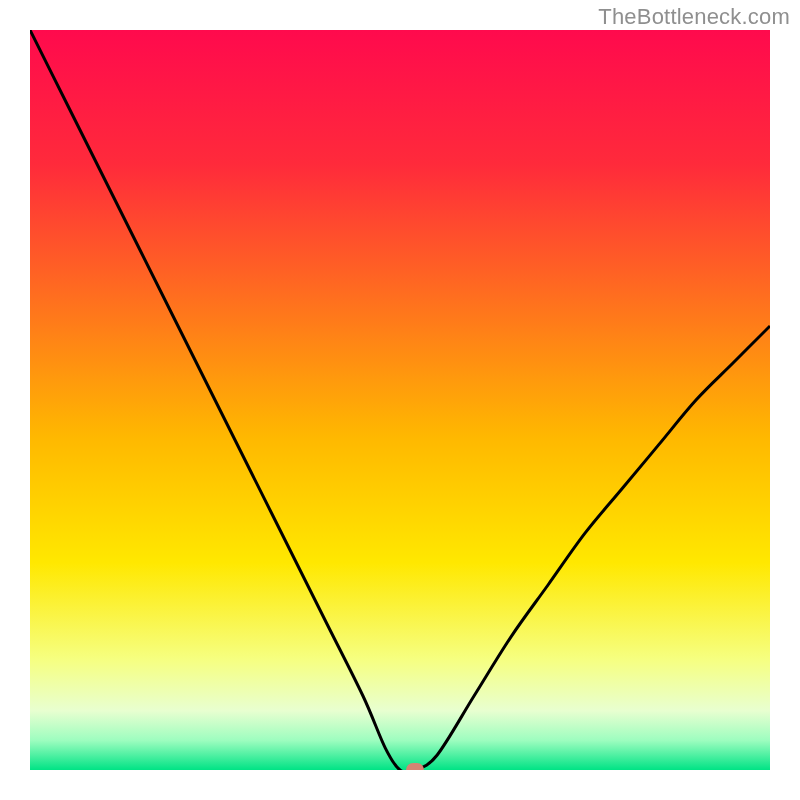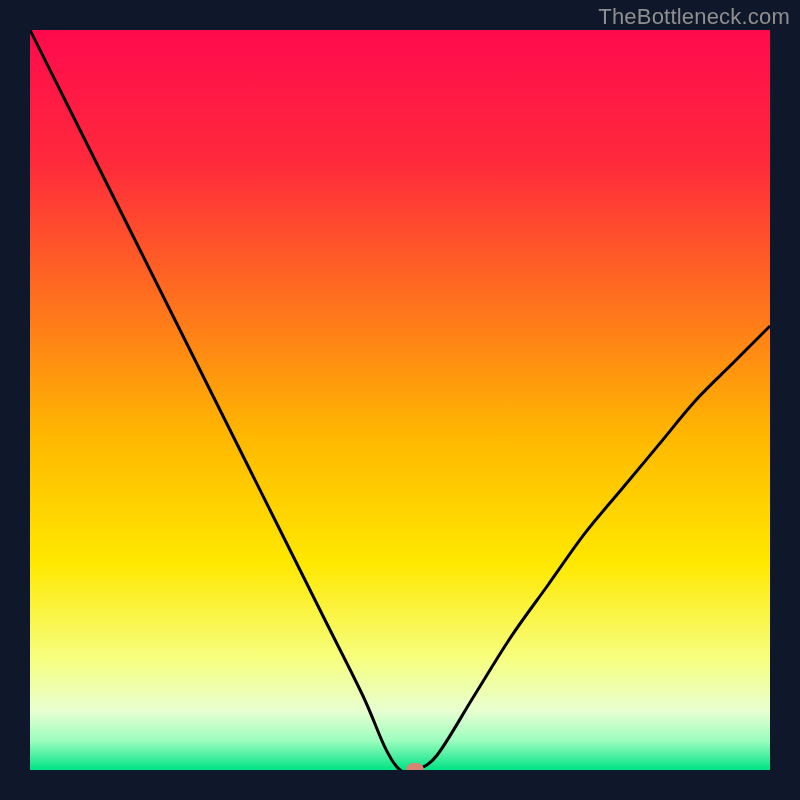--- a/index.html
+++ b/index.html
@@ -7,21 +7,21 @@
     padding: 0;
     width: 800px;
     height: 800px;
     background: #000;
     overflow: hidden;
   }
   .frame {
     position: relative;
     width: 800px;
     height: 800px;
-    background: #0f172a;
+    background: #ffffff;
   }
   .plot-area {
     position: absolute;
     left: 30px;
     top: 30px;
     width: 740px;
     height: 740px;
     overflow: hidden;
   }
   .gradient {

